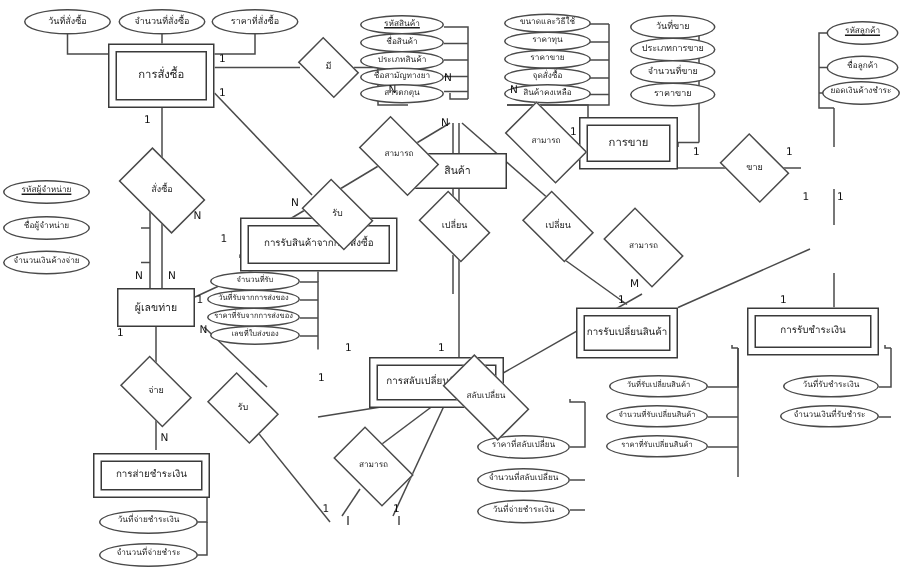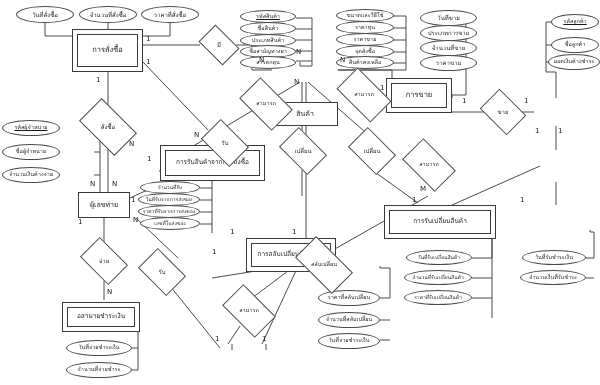--- a/index.html
+++ b/index.html
@@ -345,30 +345,35 @@
         <span>การรับสินค้าจากการสั่งซื้อ</span>
       </div>
     </div>
 
   <div class="entity" style="left:246px;top:238px;width:90px;height:34px;font-size:6.5px;">
     <div class="inner">
         <span>การสลับเปลี่ยนคืนสินค้า</span>
       </div>
     </div>
 
-  <div class="entity" style="left:384px;top:205px;width:112px;height:34px;font-size:6.5px;">
+  <div class="entity" style="left:384px;top:205px;width:68px;height:34px;font-size:6.5px;">
     <div class="inner">
         <span>การรับเปลี่ยนสินค้า</span>
       </div>
     </div>
 
+  <div class="entity" style="left:498px;top:205px;width:88px;height:32px;font-size:6.5px;">
+    <div class="inner">
+        <span>การรับชำระเงิน</span>
+      </div>
+    </div>
 
   <div class="entity" style="left:62px;top:302px;width:78px;height:30px;font-size:6.5px;">
     <div class="inner">
-        <span>อสาม่ายชำระเงิน</span>
+        <span>การส่ายชำระเงิน</span>
       </div>
     </div>
 
 
   <div class="rel" style="left:202px;top:33px;width:34px;height:24px;font-size:6px;">
     <div class="dia"></div>
       <span>มี</span>
     </div>
 
   <div class="rel" style="left:83px;top:111px;width:50px;height:32px;font-size:6px;">

